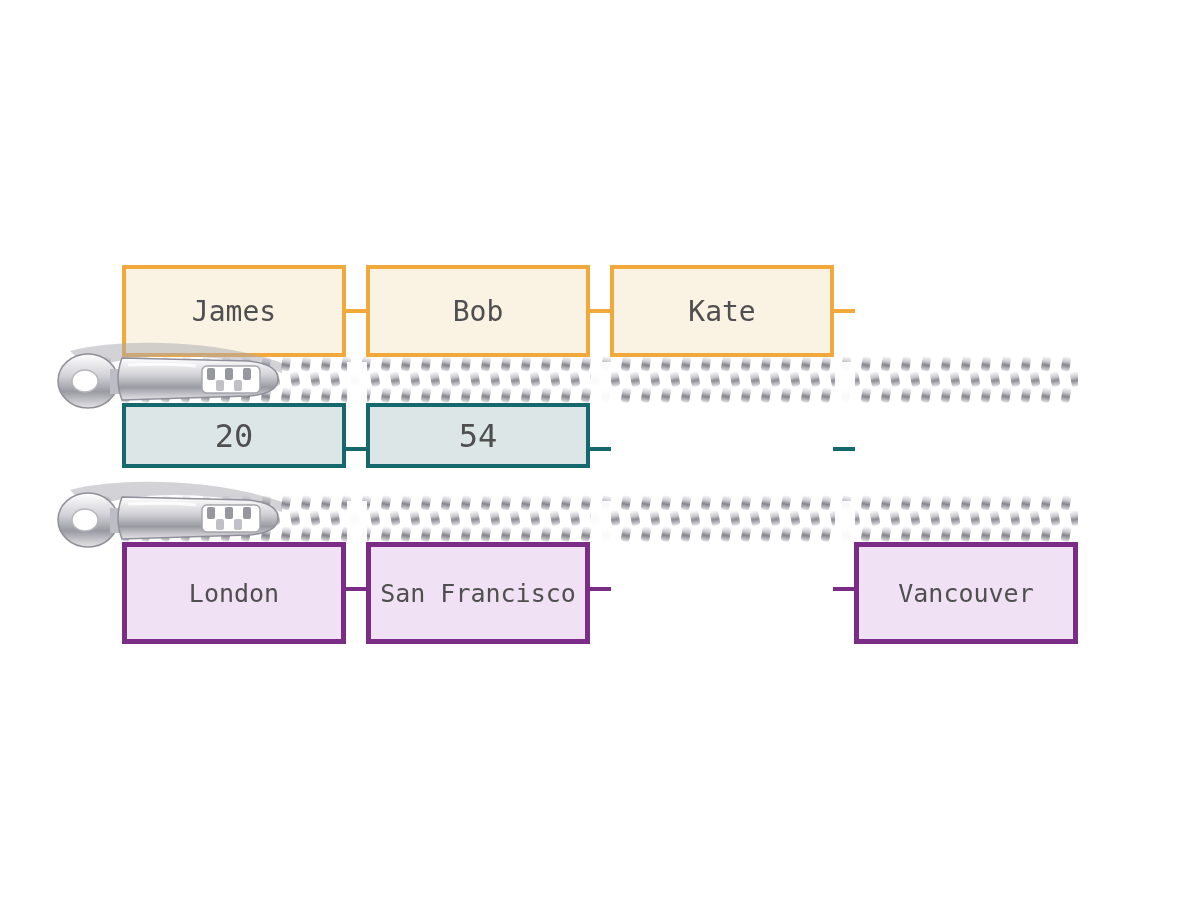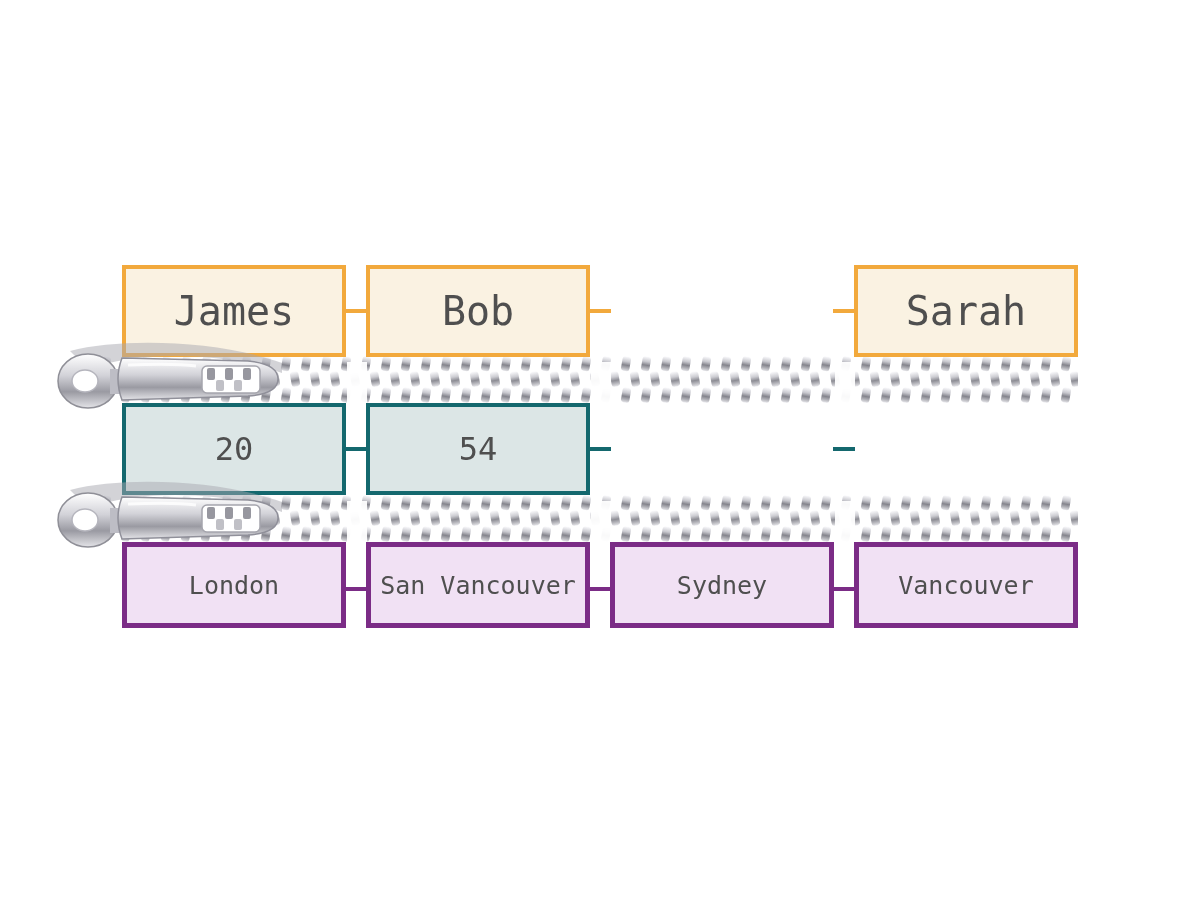--- a/index.html
+++ b/index.html
@@ -2,23 +2,23 @@
 <html><head>
 <meta charset="utf-8">
 <style>
   html,body{margin:0;padding:0;background:#ffffff;}
   #canvas{position:relative;width:1200px;height:900px;background:#ffffff;overflow:hidden;
           font-family:"DejaVu Sans Mono","Liberation Mono",monospace;color:#4f4f4f;}
 
   .box{position:absolute;width:224px;box-sizing:border-box;border-style:solid;
        display:flex;align-items:center;justify-content:center;z-index:2;
        font-weight:500;letter-spacing:0;white-space:nowrap;}
-  .r-names {top:265px;height:92px;border-width:4px;border-color:#F2A93C;background:#FAF2E2;font-size:40px;}
-  .r-ages  {top:403px;height:92px;border-width:4px;border-color:#14686E;background:#DCE6E6;font-size:32px;}
-  .r-cities{top:542px;height:86px;border-width:5px;border-color:#7B2C86;background:#F1E1F4;font-size:25px;}
+  .r-names {top:265px;height:92px;border-width:4px;border-color:#F2A93C;background:#FAF2E2;font-size:28px;}
+  .r-ages  {top:403px;height:65px;border-width:4px;border-color:#14686E;background:#DCE6E6;font-size:32px;}
+  .r-cities{top:542px;height:102px;border-width:5px;border-color:#7B2C86;background:#F1E1F4;font-size:25px;}
   .c0{left:122px}.c1{left:366px}.c2{left:610px}.c3{left:854px}
 
   .conn{position:absolute;width:22px;height:4px;z-index:2;}
   .conn-names {top:309px;background:#F2A93C;}
   .conn-ages  {top:447px;background:#14686E;}
   .conn-cities{top:587px;background:#7B2C86;}
   .g0{left:345px}.g1{left:589px}.g2{left:833px}
 
   .band{position:absolute;left:100px;width:978px;height:47px;z-index:1;}
   .band1{top:356px}.band2{top:495px}
@@ -72,45 +72,42 @@
     <rect x="491" y="6" width="20" height="41" fill="#ffffff" opacity="0.95"></rect>
     <rect x="735" y="6" width="20" height="41" fill="#ffffff" opacity="0.95"></rect>
   </svg>
 
   <div class="box r-names c0">
       <span>James</span>
     </div>
   <div class="box r-names c1">
       <span>Bob</span>
     </div>
-  <div class="box r-names c3">
-      <span>Sarah</span>
+  <div class="box r-names c2">
+      <span>Kate</span>
     </div>
   <div class="conn conn-names g0"></div>
   <div class="conn conn-names g1"></div>
   <div class="conn conn-names g2"></div>
 
   <div class="box r-ages c0">
       <span>20</span>
     </div>
   <div class="box r-ages c1">
       <span>54</span>
     </div>
   <div class="conn conn-ages g0"></div>
   <div class="conn conn-ages g1"></div>
   <div class="conn conn-ages g2"></div>
 
   <div class="box r-cities c0">
       <span>London</span>
     </div>
   <div class="box r-cities c1">
-      <span>San Vancouver</span>
-    </div>
-  <div class="box r-cities c2">
-      <span>Sydney</span>
+      <span>San Francisco</span>
     </div>
   <div class="box r-cities c3">
       <span>Vancouver</span>
     </div>
   <div class="conn conn-cities g0"></div>
   <div class="conn conn-cities g1"></div>
   <div class="conn conn-cities g2"></div>
 
   <svg class="slider slider1" viewBox="0 0 232 80" aria-hidden="true">
     <defs>

